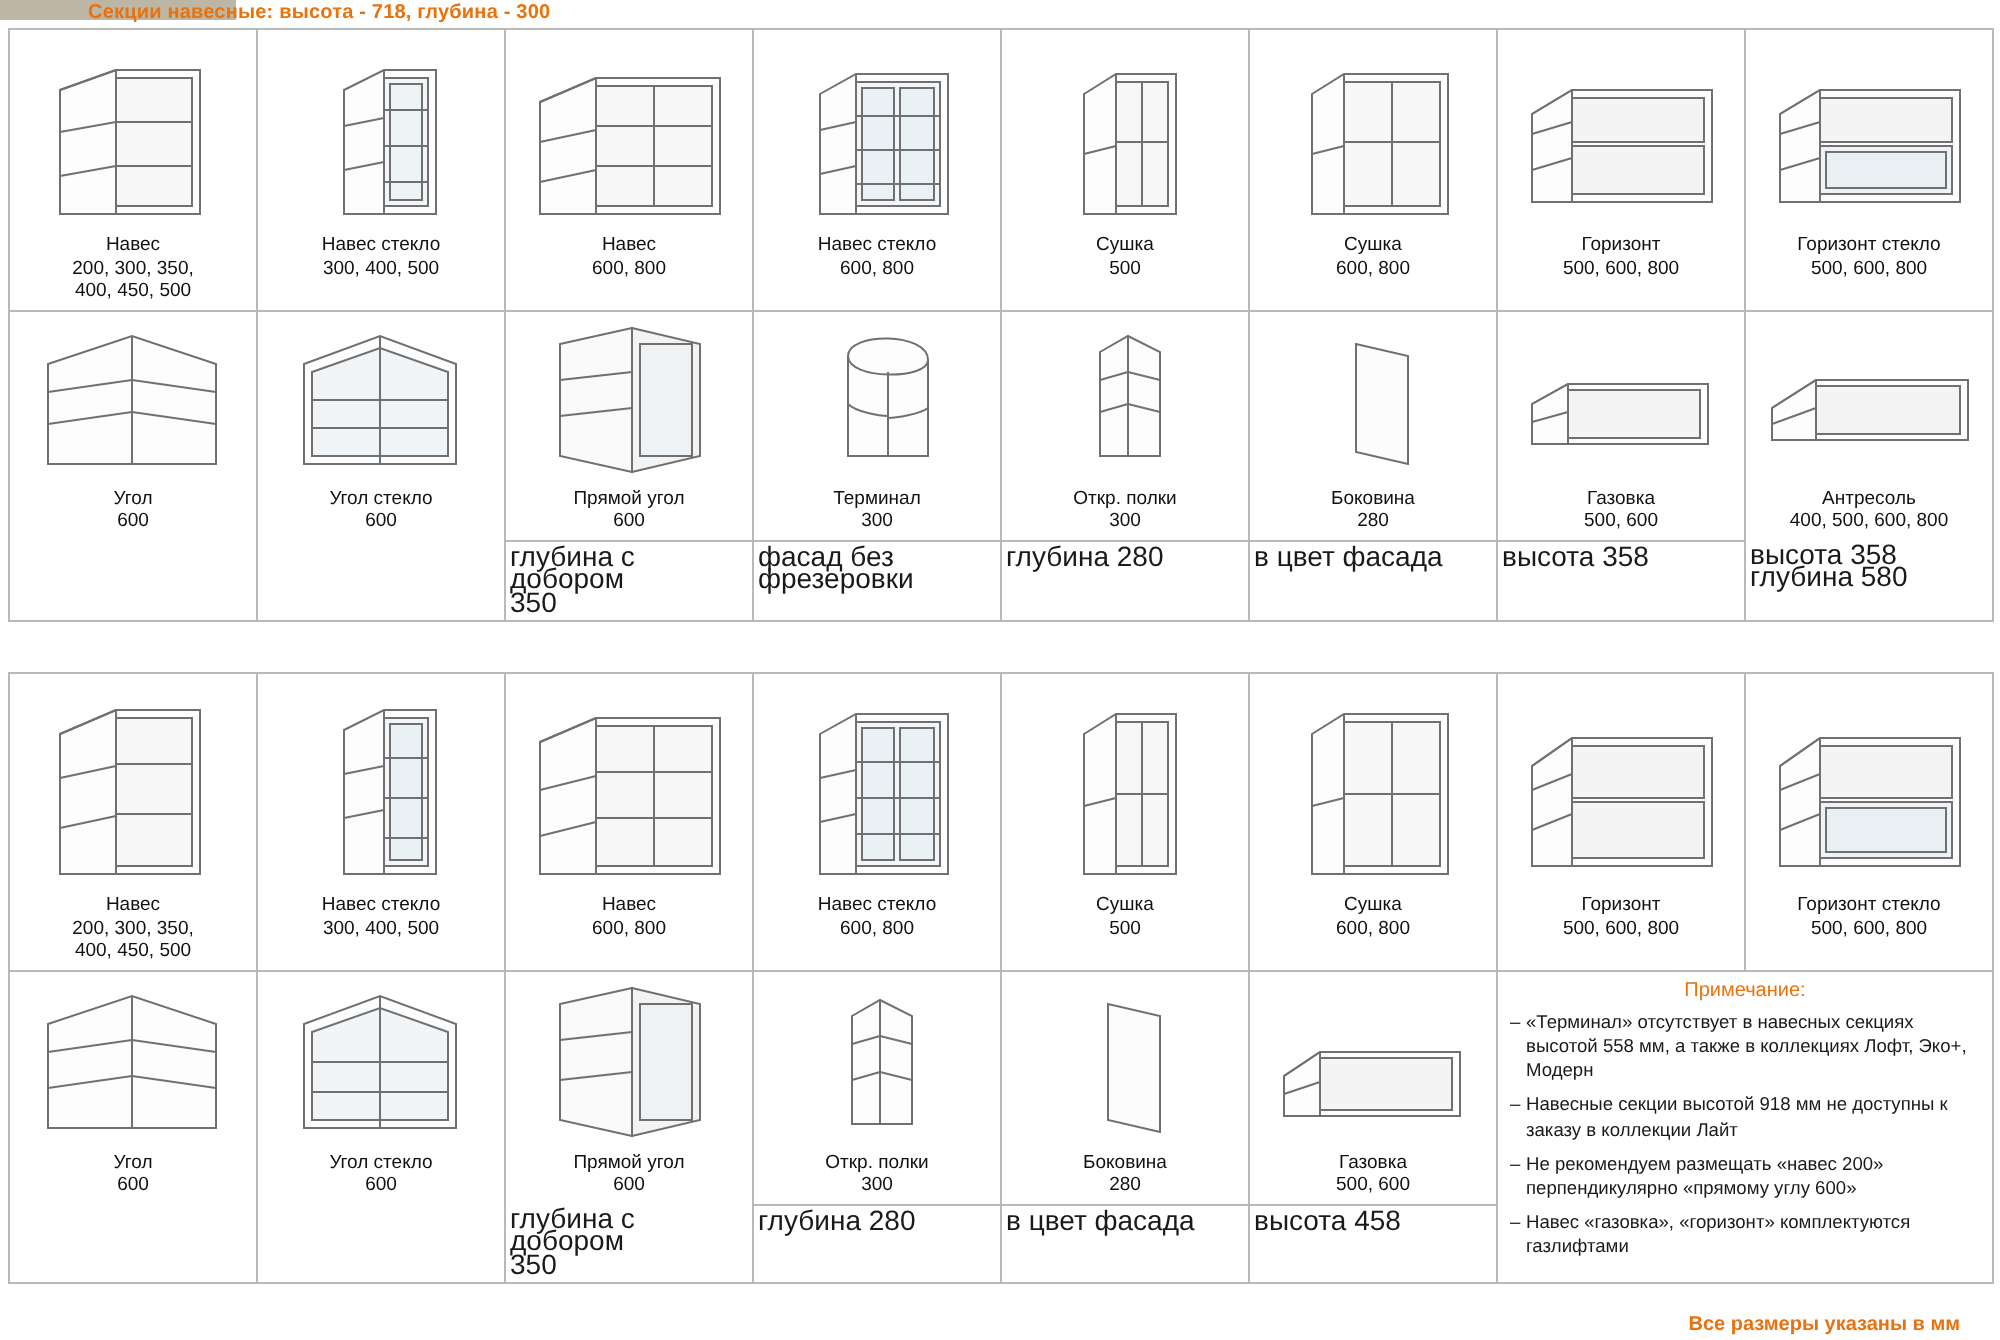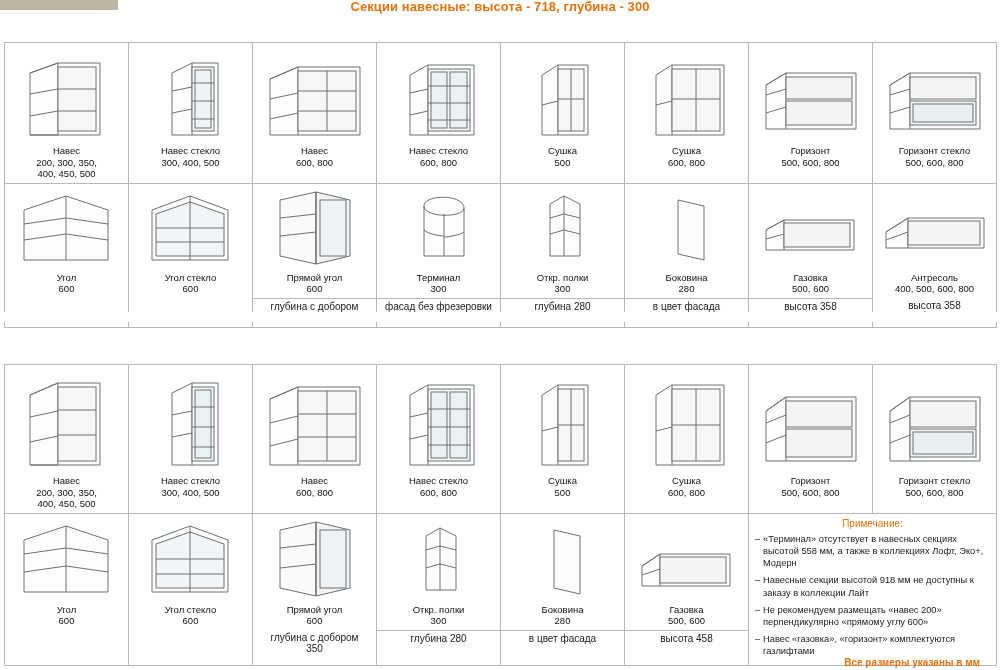--- a/index.html
+++ b/index.html
@@ -18,51 +18,51 @@
     background: #ffffff;
   }
   .topbar .chip {
     position: absolute; left: 0; top: 0; width: 118px; height: 10px;
     background: #bdb6a5;
   }
 
   
   .sect-head {
     position: absolute; left: 0; width: 1000px; height: 14px;
-    text-align: center;
-    font-size: 13px; font-weight: bold; color: #e8720c;
+    font-size: 10px; font-weight: bold; color: #e8720c;
     letter-spacing: .1px;
     line-height: 14px;
+    padding-left: 44px;
   }
 
   
   .grid { position: absolute; left: 4px; width: 992px; border-collapse: collapse; }
-  table.g { border-collapse: collapse; table-layout: fixed; width: 992px; margin-top: 28px; }
+  table.g { border-collapse: collapse; table-layout: fixed; width: 992px; }
   table.g td {
     border: 1px solid #b9b9b9;
     vertical-align: top;
     padding: 0;
     background: #fff;
   }
   .cell { position: relative; width: 100%; height: 100%; }
   .art { width: 100%; display: flex; align-items: flex-end; justify-content: center; }
   .art svg { display: block; }
   .caption {
     text-align: center;
     font-size: 9.5px;
     line-height: 11.5px;
     padding: 2px 2px 3px 2px;
     color: #111;
   }
   .caption .t1 { display: block; }
   .caption .t2 { display: block; }
   .sub {
     border-top: 1px solid #b9b9b9;
-    text-align: center;
-    font-size: 10px;
+    text-align: left;
+    font-size: 14px;
     line-height: 11.5px;
     padding: 2px 2px 3px 2px;
   }
   .sub.noline { border-top: none; }
 
   
   .note {
     font-size: 9.3px; line-height: 12.2px; padding: 4px 6px 2px 6px;
   }
   .note .nt-title {

